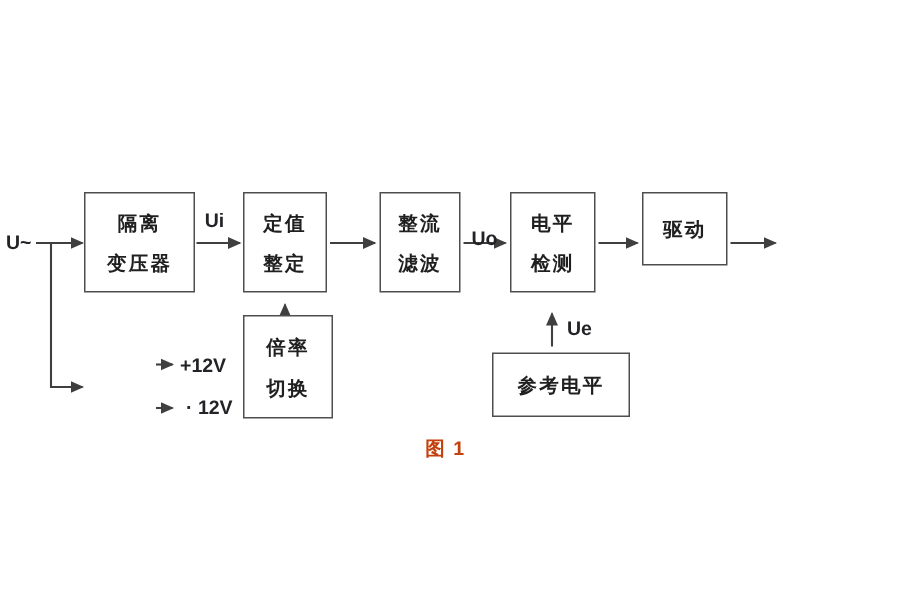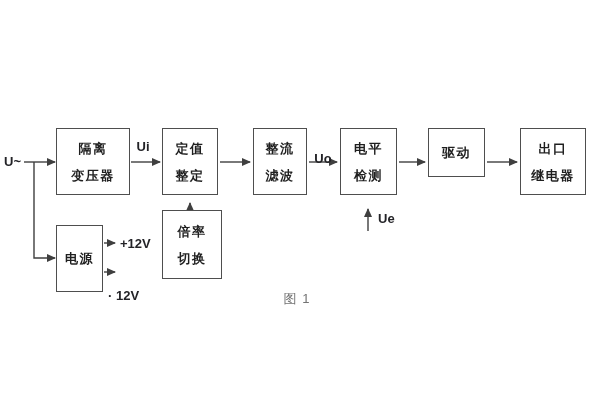--- a/index.html
+++ b/index.html
@@ -46,41 +46,41 @@
     white-space: nowrap;
     line-height: 15px;
   }
   .sig.centered { text-align: center; }
   .caption {
     position: absolute;
     left: 278px; top: 290px;
     width: 38px;
     text-align: center;
     font-size: 13px;
-    font-weight: 400;
-    color: #737373;
+    font-weight: 700;
+    color: #c2410c;
     letter-spacing: 1px;
   }
   
   .b-isolation   { left: 56px;  top: 128px; width: 74px; height: 67px; }
   .b-setting     { left: 162px; top: 128px; width: 56px; height: 67px; }
   .b-rectifier   { left: 253px; top: 128px; width: 54px; height: 67px; }
   .b-level       { left: 340px; top: 128px; width: 57px; height: 67px; }
   .b-drive       { left: 428px; top: 128px; width: 57px; height: 49px; }
   .b-relay       { left: 520px; top: 128px; width: 66px; height: 67px; }
   .b-power       { left: 56px;  top: 225px; width: 47px; height: 67px; }
   .b-ratio       { left: 162px; top: 210px; width: 60px; height: 69px; }
   .b-reference   { left: 328px; top: 235px; width: 92px; height: 43px; }
   
   .s-input { left: 4px;   top: 154px; }
   .s-ui    { left: 130px; top: 139px; width: 26px; }
   .s-uo    { left: 309px; top: 139px; width: 28px; margin-top: 12px; }
   .s-ue    { left: 378px; top: 211px; }
   .s-pos   { left: 120px; top: 236px; text-align: right; }
-  .s-neg   { left: 108px; top: 264px; margin-top: 24px; }
+  .s-neg   { left: 124px; top: 264px; }
 </style>
 </head>
 <body>
 
 <div class="canvas">
 
   <svg class="wires" viewBox="0 0 600 400" xmlns="http://www.w3.org/2000/svg">
     <defs>
       <marker id="ah" markerUnits="userSpaceOnUse" markerWidth="9" markerHeight="8" refX="8" refY="4" orient="auto">
         <path d="M0,0 L9,4 L0,8 z" fill="#3f3f3f"></path>
@@ -118,34 +118,30 @@
 
   <div class="box b-level">
     <span>电平</span>
     <span>检测</span>
   </div>
 
   <div class="box b-drive">
     <span>驱动</span>
   </div>
 
-  <div class="box b-relay">
-    <span>出口</span>
-    <span>继电器</span>
-  </div>
 
-  <div class="box b-power">
-    <span>电源</span>
-  </div>
 
   <div class="box b-ratio">
     <span>倍率</span>
     <span>切换</span>
   </div>
 
+  <div class="box b-reference">
+    <span>参考电平</span>
+  </div>
 
   <div class="sig s-input">U~</div>
   <div class="sig s-ui centered">Ui</div>
   <div class="sig s-uo centered">Uo</div>
   <div class="sig s-ue">Ue</div>
   <div class="sig s-pos">+12V</div>
   <div class="sig s-neg">· 12V</div>
 
   <div class="caption">图 1</div>
 

